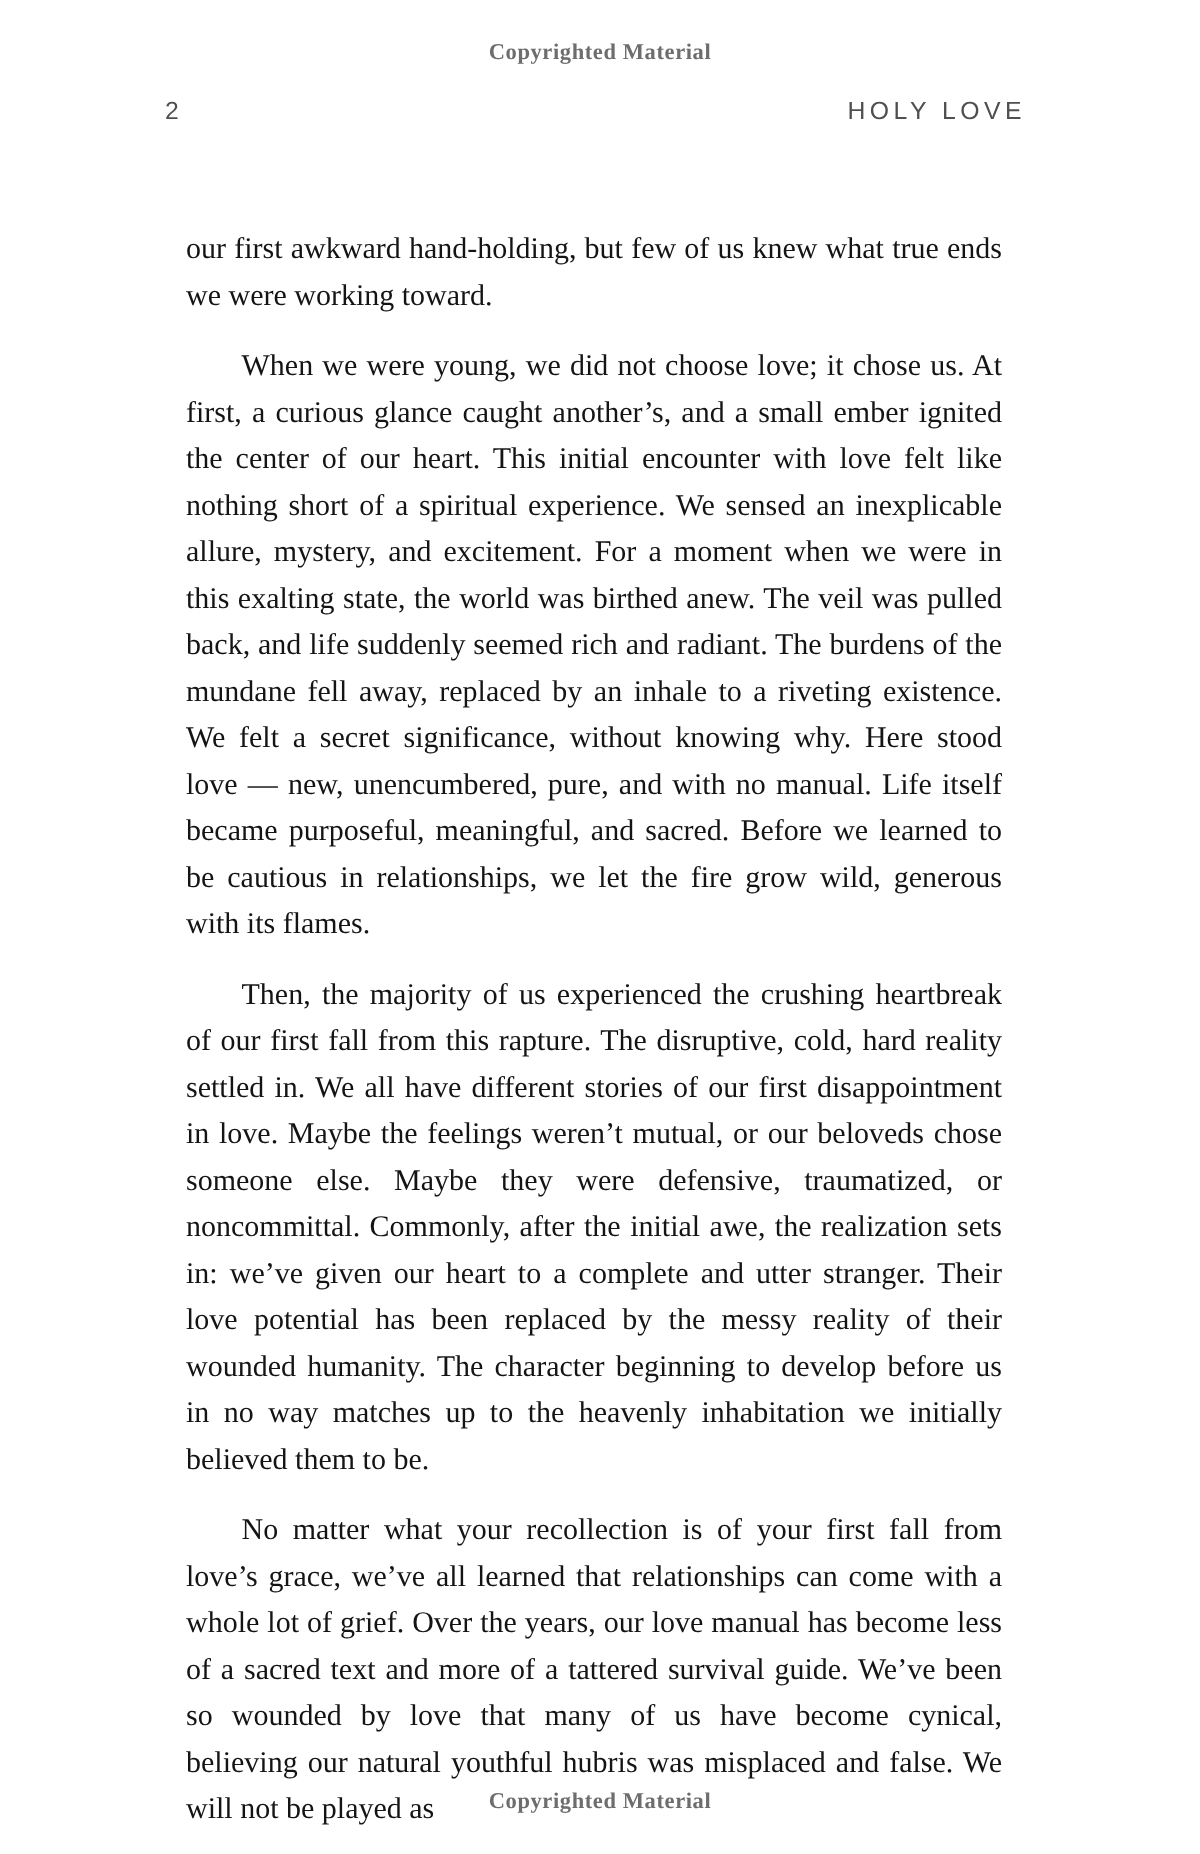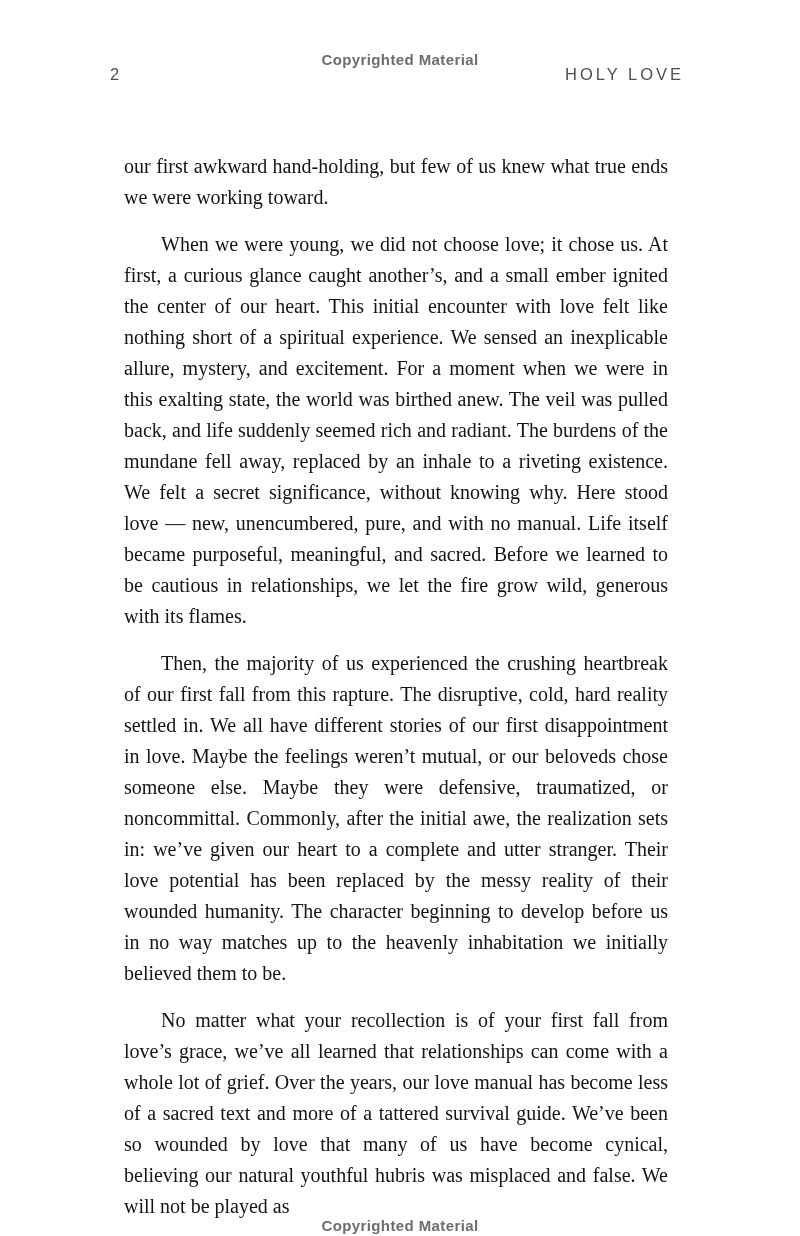--- a/index.html
+++ b/index.html
@@ -21,26 +21,25 @@
     width: 800px;
     height: 1236px;
     background: var(--page-background, #ffffff);
     overflow: hidden;
   }
   .notice {
     position: absolute;
     left: 0;
     width: 800px;
     text-align: center;
-    font-family: Liberation Sans, sans-serif;
+    font-family: Liberation Serif, serif;
     font-weight: 700;
     font-size: 15px;
     letter-spacing: 0.4px;
     color: var(--notice-text, #6d6d6d);
-    margin-top: 24px;
   }
   .notice-top { top: 27px; }
   .notice-bottom { top: 1193px; }
   .running-header {
     position: absolute;
     top: 64px;
     left: 108px;
     width: 576px;
     height: 24px;
     font-family: "Liberation Sans", "DejaVu Sans", sans-serif;

